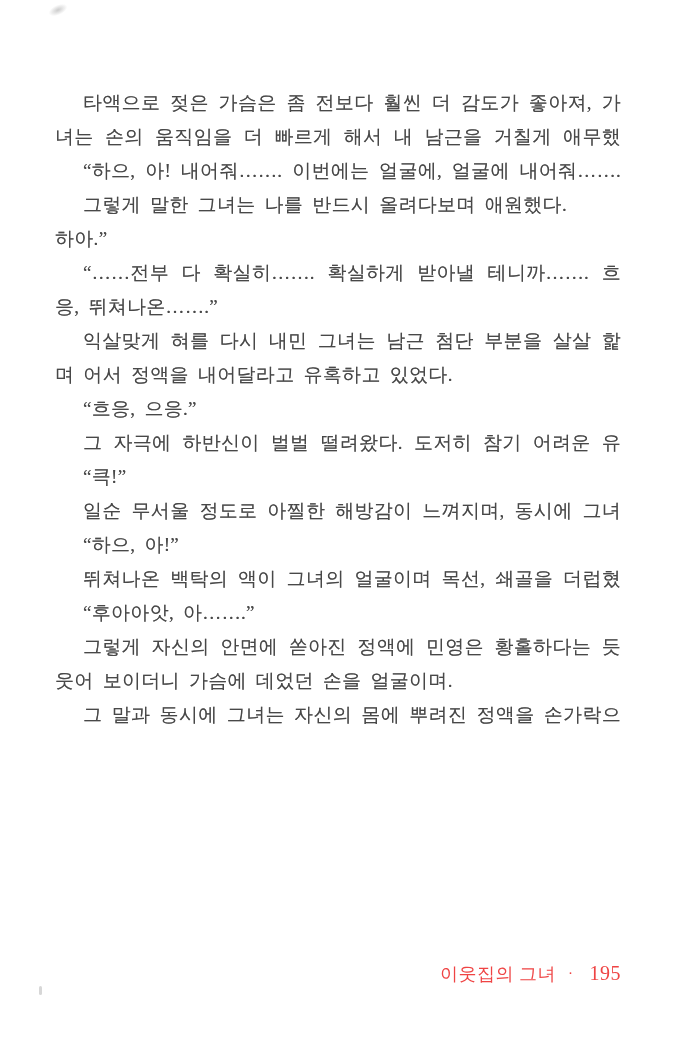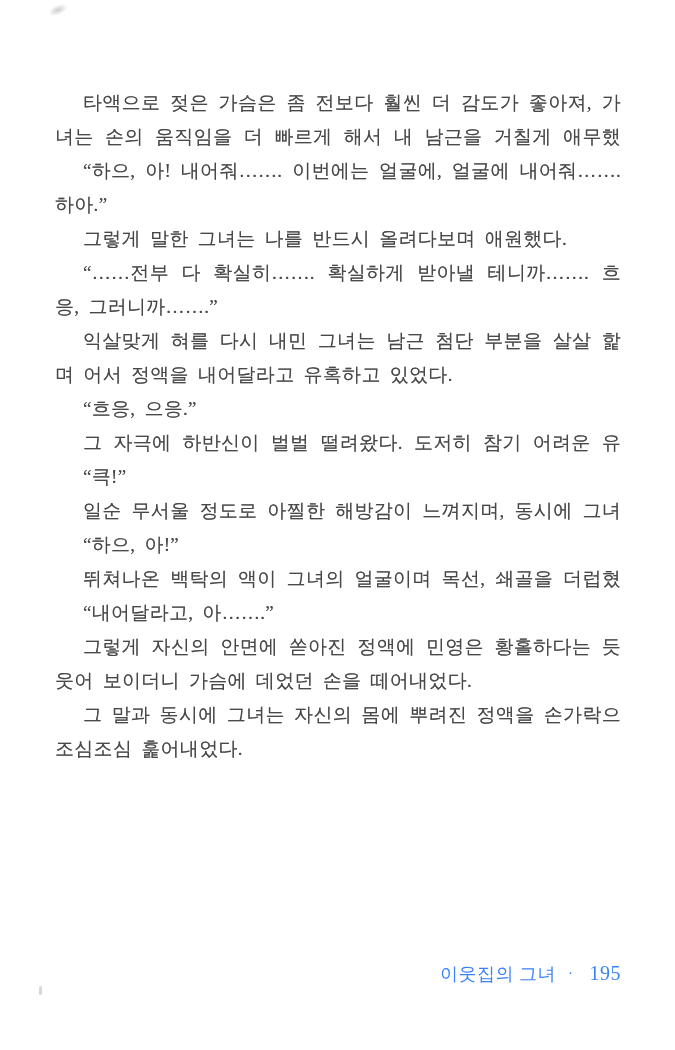--- a/index.html
+++ b/index.html
@@ -65,35 +65,34 @@
 </style>
 </head>
 <body>
 
 <div class="page" style="background: rgb(255, 255, 255);">
   <div class="smudge-a"></div>
   <div class="text-block" style="color: rgb(72, 72, 72);">
       <div class="line indent fill">타액으로 젖은 가슴은 좀 전보다 훨씬 더 감도가 좋아져, 가슴</div>
       <div class="line fill">녀는 손의 움직임을 더 빠르게 해서 내 남근을 거칠게 애무했다.</div>
       <div class="line indent fill">“하으, 아! 내어줘……. 이번에는 얼굴에, 얼굴에 내어줘…….</div>
+      <div class="line indent">그렇게 말한 그녀는 나를 반드시 올려다보며 애원했다.</div>
       <div class="line">하아.”</div>
-      <div class="line indent">그렇게 말한 그녀는 나를 반드시 올려다보며 애원했다.</div>
       <div class="line indent fill">“……전부 다 확실히……. 확실하게 받아낼 테니까……. 흐응,</div>
-      <div class="line">응, 그러니까…….”</div>
+      <div class="line">응, 뛰쳐나온…….”</div>
       <div class="line indent fill">익살맞게 혀를 다시 내민 그녀는 남근 첨단 부분을 살살 핥으</div>
       <div class="line">며 어서 정액을 내어달라고 유혹하고 있었다.</div>
       <div class="line indent">“흐응, 으응.”</div>
       <div class="line indent fill">그 자극에 하반신이 벌벌 떨려왔다. 도저히 참기 어려운 유혹</div>
       <div class="line indent">“큭!”</div>
       <div class="line indent fill">일순 무서울 정도로 아찔한 해방감이 느껴지며, 동시에 그녀의</div>
       <div class="line indent">“하으, 아!”</div>
       <div class="line indent fill">뛰쳐나온 백탁의 액이 그녀의 얼굴이며 목선, 쇄골을 더럽혔다.</div>
-      <div class="line indent">“내어달라고, 아…….”</div>
+      <div class="line indent">“후아아앗, 아…….”</div>
       <div class="line indent fill">그렇게 자신의 안면에 쏟아진 정액에 민영은 황홀하다는 듯이</div>
-      <div class="line">웃어 보이더니 가슴에 데었던 손을 떼어내었다.</div>
+      <div class="line">웃어 보이더니 가슴에 데었던 손을 얼굴이며.</div>
       <div class="line indent fill">그 말과 동시에 그녀는 자신의 몸에 뿌려진 정액을 손가락으로</div>
-      <div class="line">조심조심 훑어내었다.</div>
     </div>
-  <div class="footer" style="color: #3b82f6;">
+  <div class="footer" style="color: #ef4444;">
     <span>이웃집의 그녀</span><span class="dot">·</span><span class="pnum">195</span>
   </div>
   <div class="smudge-b"></div>
 </div>
 
 </body></html>

